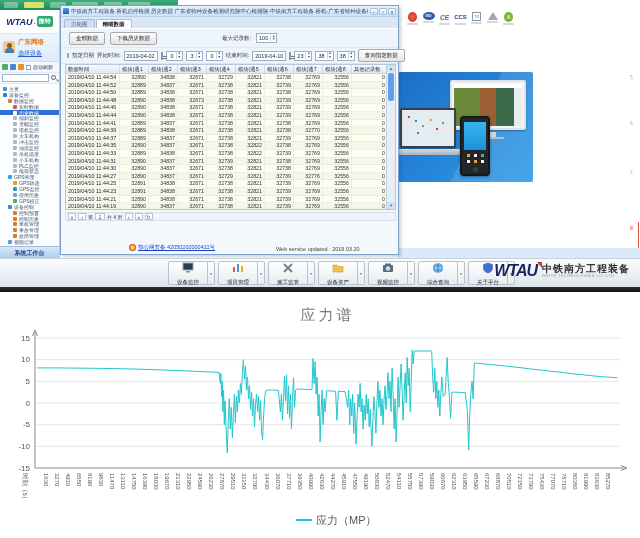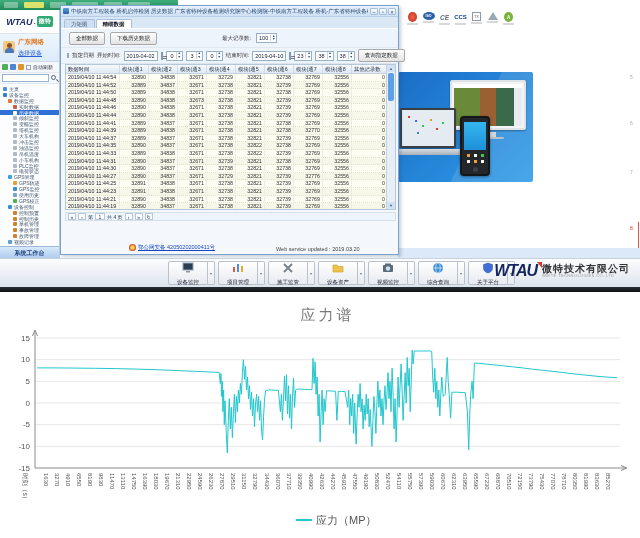--- a/index.html
+++ b/index.html
@@ -747,21 +747,21 @@
                 <path d="M6 1 L10.5 2.5 V6 C10.5 8.8 8.6 10.4 6 11 C3.4 10.4 1.5 8.8 1.5 6 V2.5 Z" fill="#3f6fd4" stroke="#2a4f9e" stroke-width="0.5"></path>
               </svg></span>
             <span class="blb">关于平台</span>
           </span>
           <span class="bdrop">▾</span>
         </span>
       </div>
     <div class="blogo">
       <span class="blogo-wtau">WTAU</span>
       <span class="blogo-txt">
-        <span class="blogo-cn">微特技术有限公司</span>
+        <span class="blogo-cn">中铁南方工程装备</span>
         <span class="blogo-en">WEITE TECHNOLOGIES CO.,LTD</span>
       </span>
     </div>
   </div>
 
   <div class="divider"></div>
 
   <svg id="chart" width="640" height="246">
       <text x="327.5" y="28" font-size="15" fill="#7a7a7a" text-anchor="middle" letter-spacing="3" font-family="Liberation Sans, sans-serif">应力谱</text>
       <line x1="35" y1="46" x2="620" y2="46" stroke="#e6e6e6" stroke-width="1"></line>

